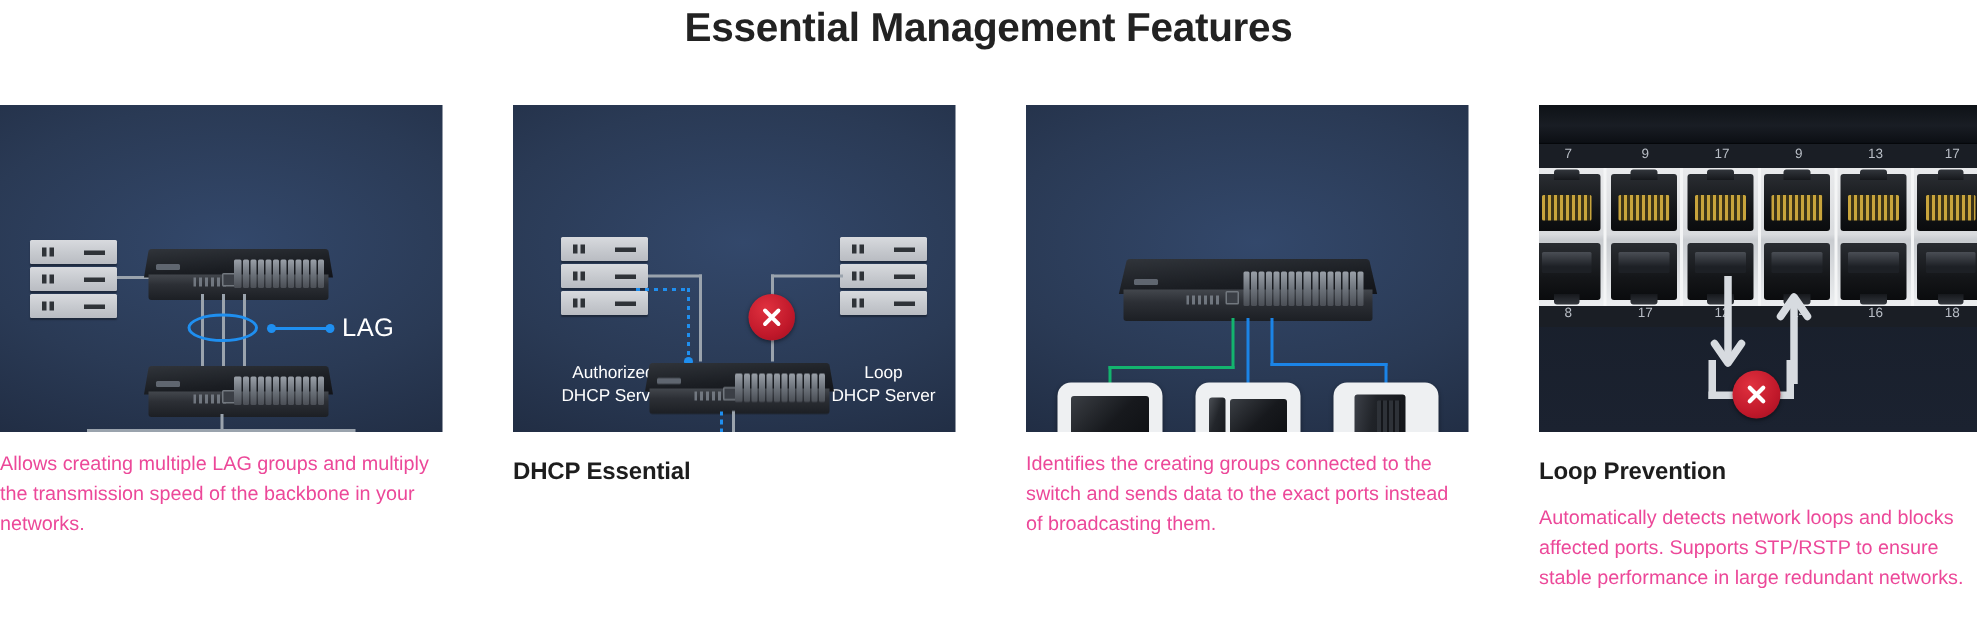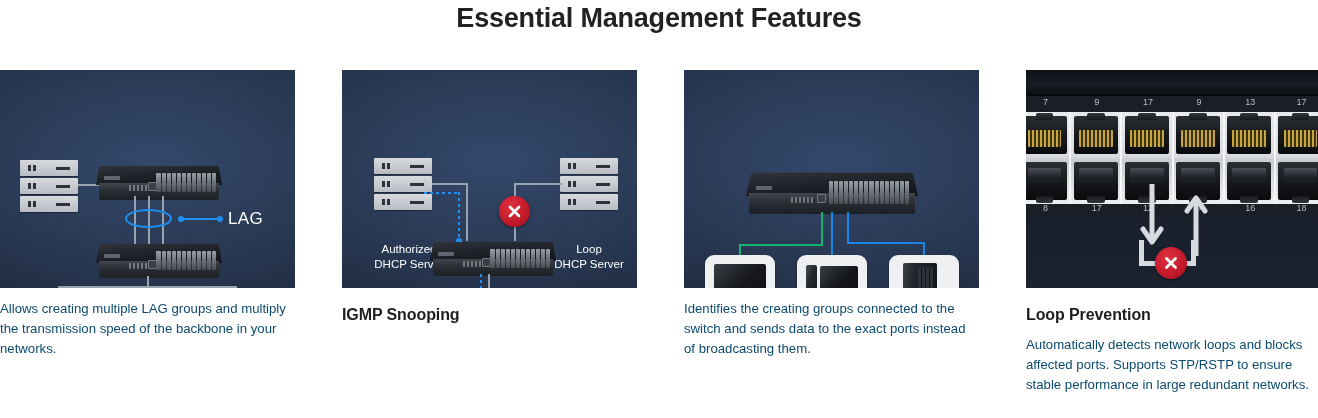--- a/index.html
+++ b/index.html
@@ -40,21 +40,21 @@
     margin-top: 18px;
     font-size: 16px;
     font-weight: bold;
     color: #1d1d1d;
     letter-spacing: -0.1px;
   }
   .card-desc {
     margin-top: 11px;
     font-size: 13.2px;
     line-height: 20px;
-    color: #0c4a6e;
+    color: #ec4899;
   }
 
   
   .srv {
     position: absolute;
     background: linear-gradient(180deg,#d8dade 0%,#c6c9ce 55%,#b9bcc2 100%);
     border-radius: 1px;
     box-shadow: 0 1px 1px rgba(0,0,0,.35);
   }
   .srv i, .srv b {
@@ -387,21 +387,21 @@
             <span></span>
             <span></span>
           </div>
       </div>
 
       <div class="line v" style="left:146px;top:204px;height:34px;"></div>
       <div class="dashed" style="left:138px;top:204px;height:32px;"></div>
 
     </div>
 
-    <div class="card-title">IGMP Snooping</div>
+    <div class="card-title">DHCP Essential</div>
   </div>
 
   <div class="card">
     <div class="figure">
 
       <div class="switch" style="left:62px;top:100px;width:172px;height:44px;">
         <div class="top"></div>
           <div class="face"></div>
         <div class="brand"></div>
           <div class="leds"></div>

